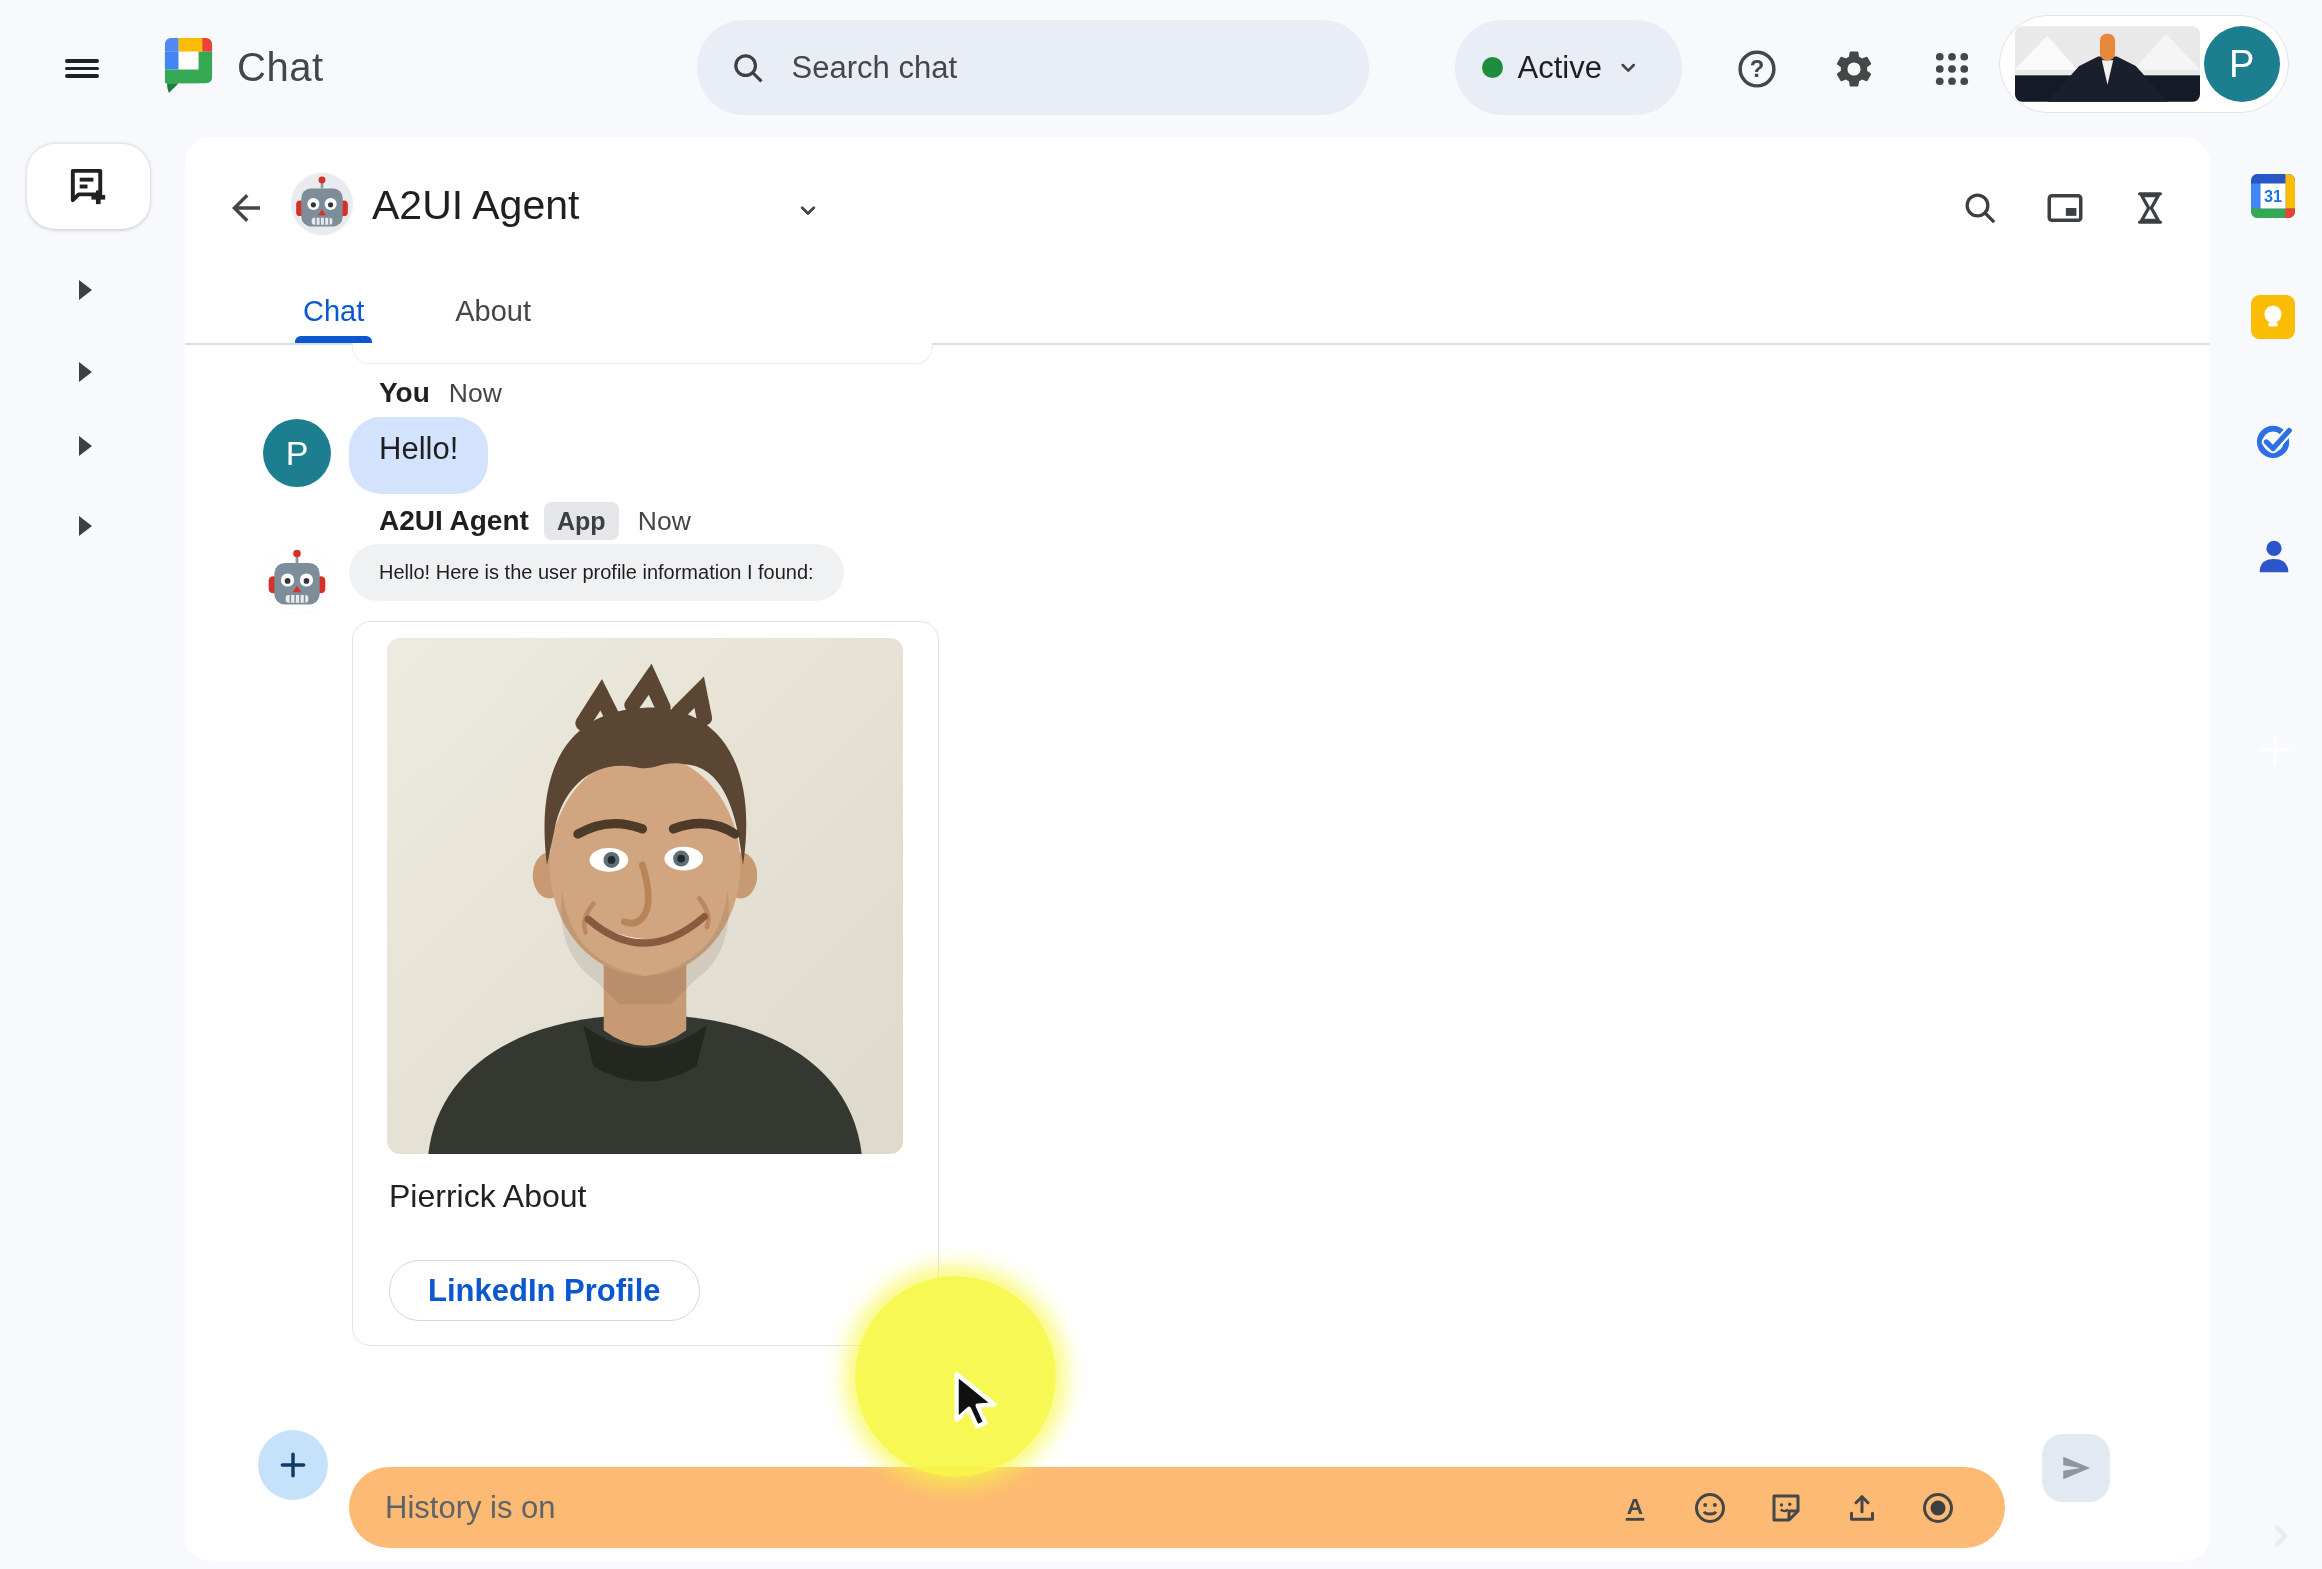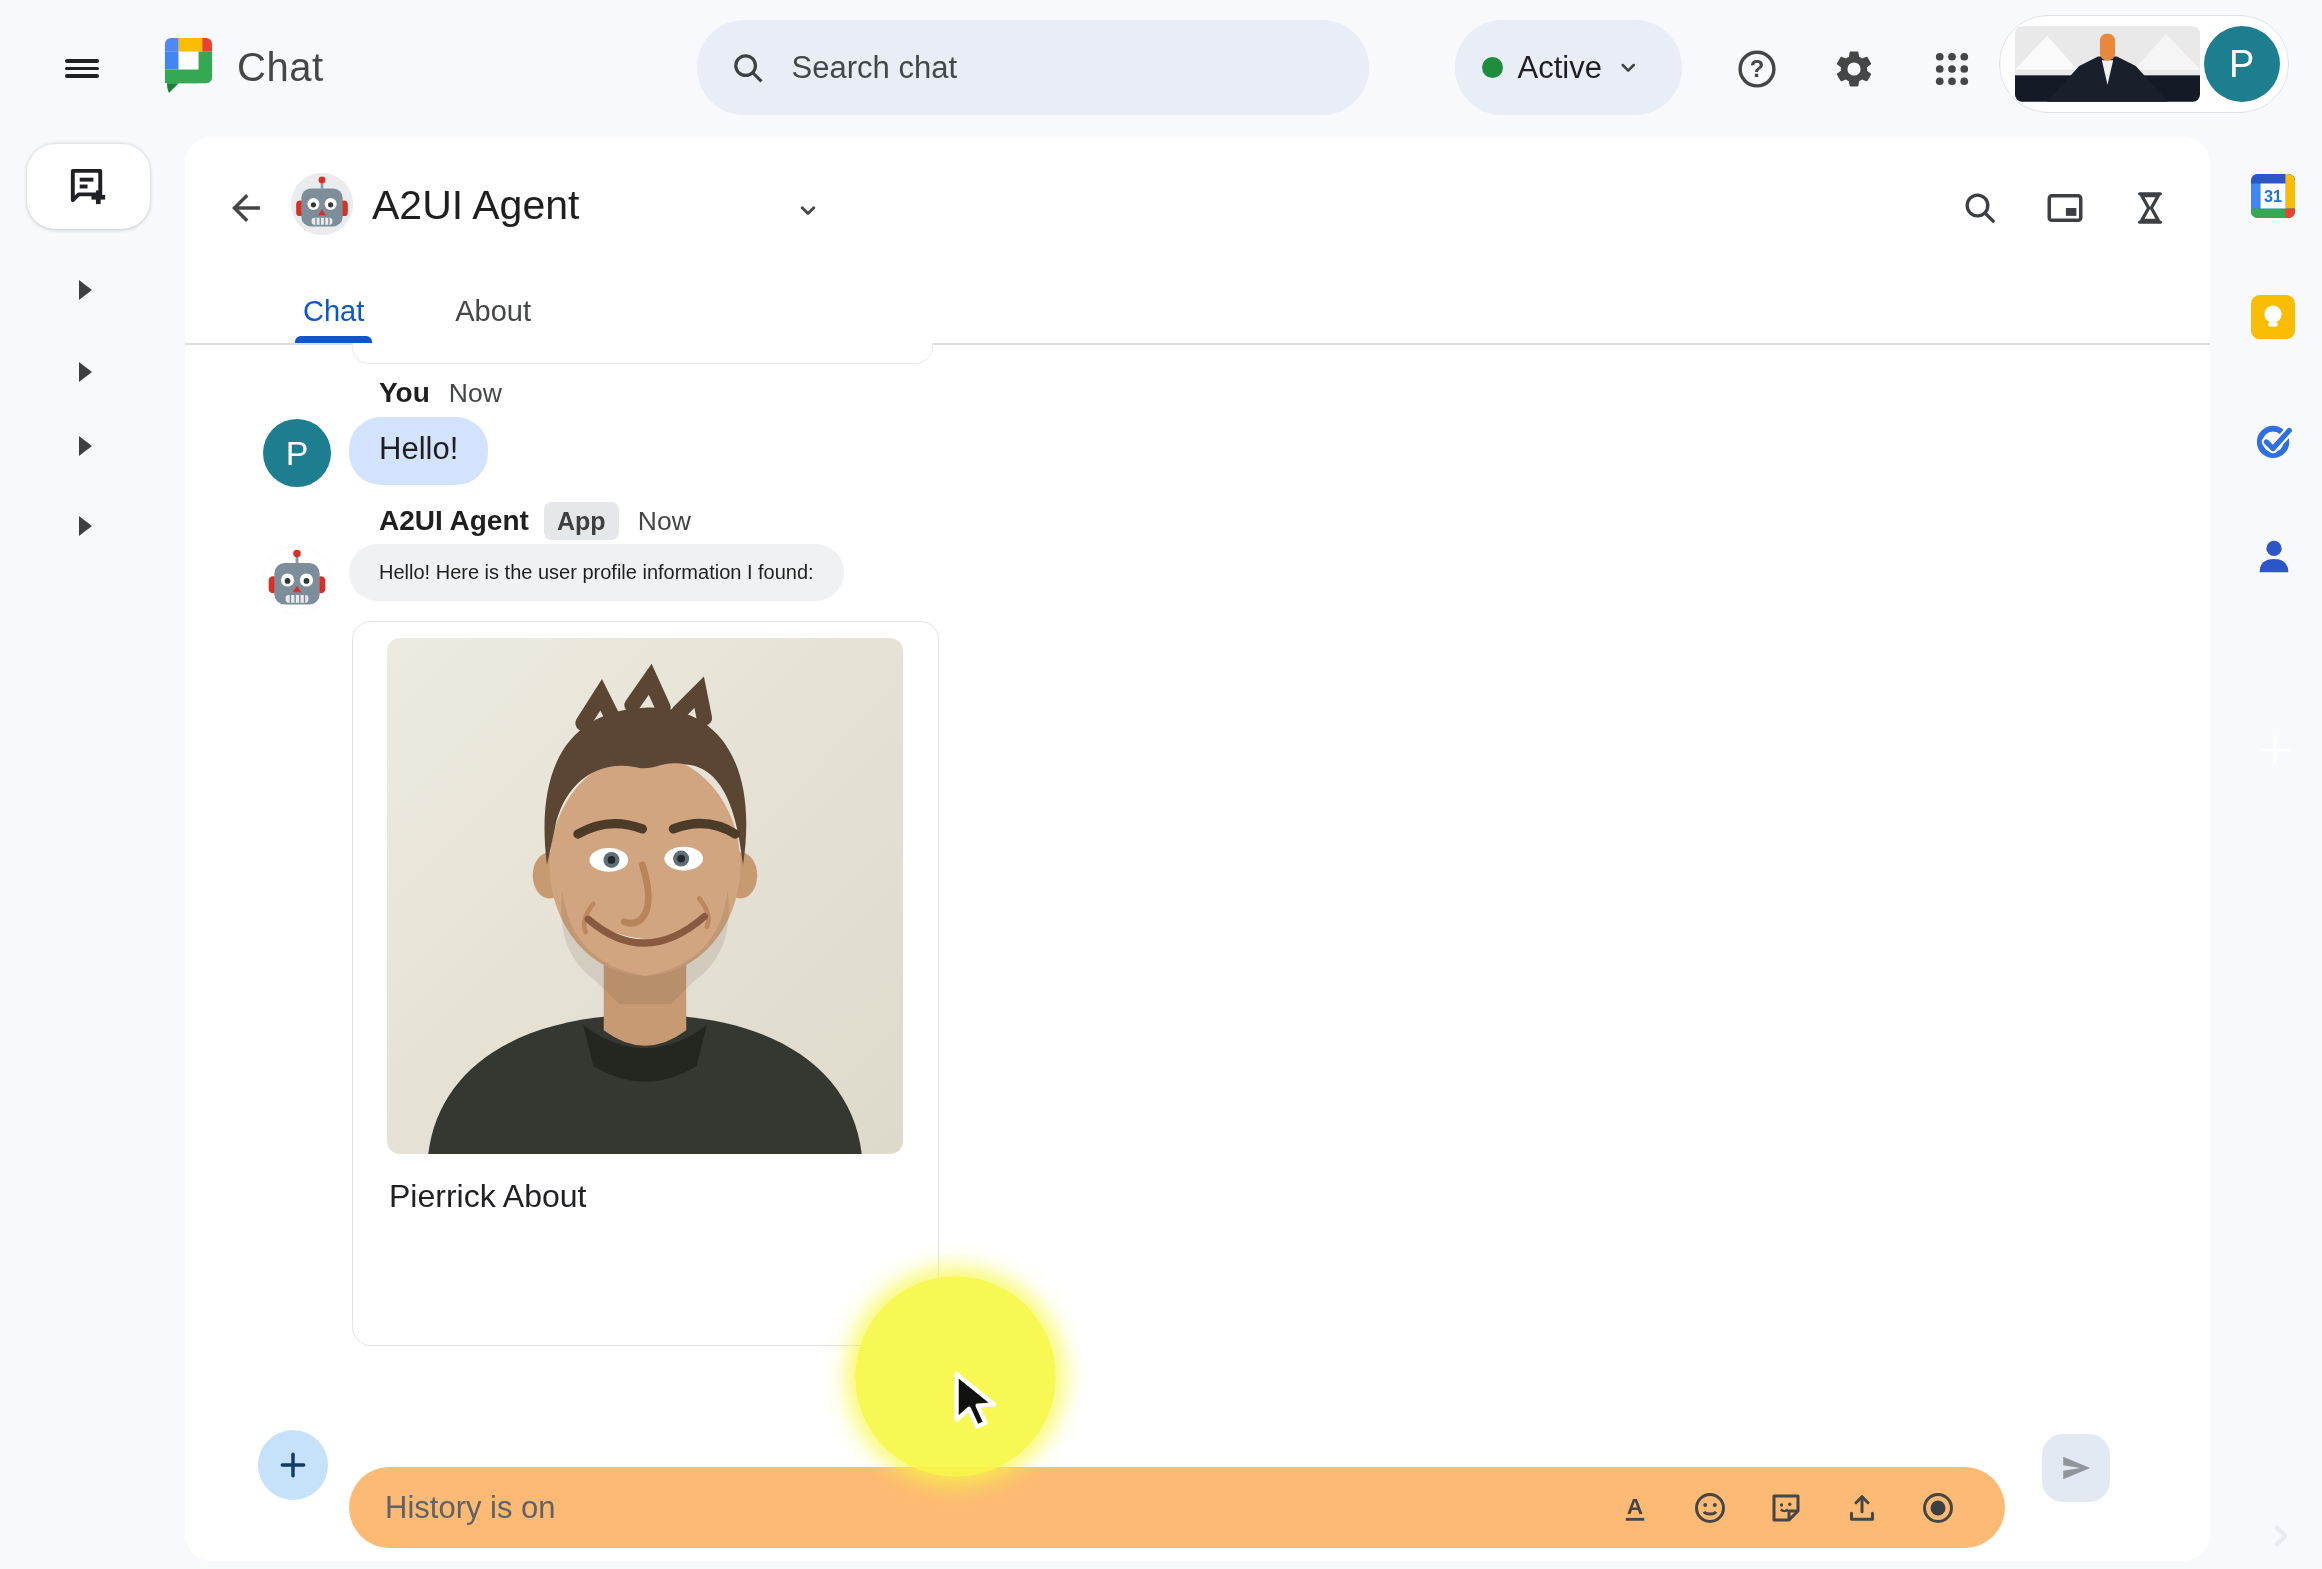--- a/index.html
+++ b/index.html
@@ -46,21 +46,21 @@
   .tab.active { color:#0b57d0; }
   .tab.active .underline { position:absolute; left:15px; right:15px; bottom:0; height:6.6px; background:#0b57d0; border-radius:5.7px 5.7px 0 0; }
   .divider { position:absolute; left:0; top:206px; width:100%; height:1.9px; background:#dadde2; }
 
   .sliver { position:absolute; left:167px; top:206px; width:581px; height:21px; border:1.9px solid #e9ebef; border-top:none; border-radius:0 0 17px 17px; background:#fff; }
 
   .msg-meta { position:absolute; display:flex; align-items:baseline; }
   .sender { font-size:28px; font-weight:700; color:#1f1f1f; }
   .app-badge { font-size:25px; font-weight:600; color:#3c4043; background:#e5e7ea; border-radius:7.6px; padding:4.7px 13.2px; margin-left:15px; }
   .time { font-size:26.5px; color:#444746; margin-left:19px; }
-  .bubble-user { position:absolute; left:164px; top:280px; height:68px; line-height:64px; padding:0 30px; background:#d3e3fd; border-radius:32px; font-size:31px; color:#1f1f1f; }
+  .bubble-user { position:absolute; left:164px; top:280px; height:77px; line-height:64px; padding:0 30px; background:#d3e3fd; border-radius:32px; font-size:31px; color:#1f1f1f; }
   .bubble-agent { position:absolute; left:164px; top:407px; padding:17px 30px; background:#f0f1f2; border-radius:32px; font-size:20px; color:#1f1f1f; }
   .msg-avatar { position:absolute; width:68px; height:68px; border-radius:50%; display:flex; align-items:center; justify-content:center; }
   .av-teal { background:#1d7e8f; color:#fff; font-size:34px; }
 
   .profile-card { position:absolute; left:167px; top:484px; width:587px; height:725px; background:#fff; border:1.9px solid #e1e3e7; border-radius:19px; }
   .profile-photo { position:absolute; left:34px; top:16px; width:516px; height:516px; border-radius:13.2px; overflow:hidden; }
   .profile-name { position:absolute; left:36px; top:556px; font-size:32px; color:#202124; }
   .linkedin-btn { position:absolute; left:36px; top:638px; height:61px; line-height:57px; padding:0 38px; border:1.9px solid #d3d7dc; border-radius:30px; background:#fff; font-size:31px; font-weight:700; color:#0b57d0; cursor:pointer; font-family:"Liberation Sans",sans-serif; }
 
   
@@ -348,20 +348,21 @@
             <circle cx="114" cy="85.5" r="3.1" fill="#5d6e74"></circle>
               <circle cx="114" cy="85.5" r="1.5" fill="#22272a"></circle>
             <path d="M99 88 q4 13 1 19 q-3 5 -8 3" stroke="#b8845a" stroke-width="2.6" fill="none" stroke-linecap="round"></path>
             <path d="M80 103 q-5 6 -3 11 M121 101 q5 6 3 11" stroke="#bb8860" stroke-width="1.8" fill="none" stroke-linecap="round"></path>
             <path d="M79 110 q21 19 43 -1 q-17 15 -43 1 Z" fill="#f7f4ef"></path>
             <path d="M78 109 q22 19 45 -1" stroke="#8a5a40" stroke-width="2.8" fill="none" stroke-linecap="round"></path>
             <path d="M68 98 q3 28 32 33 q29 -5 32 -33 q3 24 -13 35 l-9 9 h-20 l-9 -9 q-16 -11 -13 -35 Z" fill="rgba(80,60,40,0.12)"></path>
           </svg>
         </div>
         <div class="profile-name">Pierrick About</div>
+        <button class="linkedin-btn">LinkedIn Profile</button>
       </div>
     </div>
 
     <div class="iconbtn compose-plus">
       <svg width="32" height="32" viewBox="0 0 24 24" stroke="#0f3b66" stroke-width="2.6" stroke-linecap="round">
           <line x1="12" y1="4" x2="12" y2="20"></line>
           <line x1="4" y1="12" x2="20" y2="12"></line>
         </svg>
     </div>
     <div class="compose-pill">

